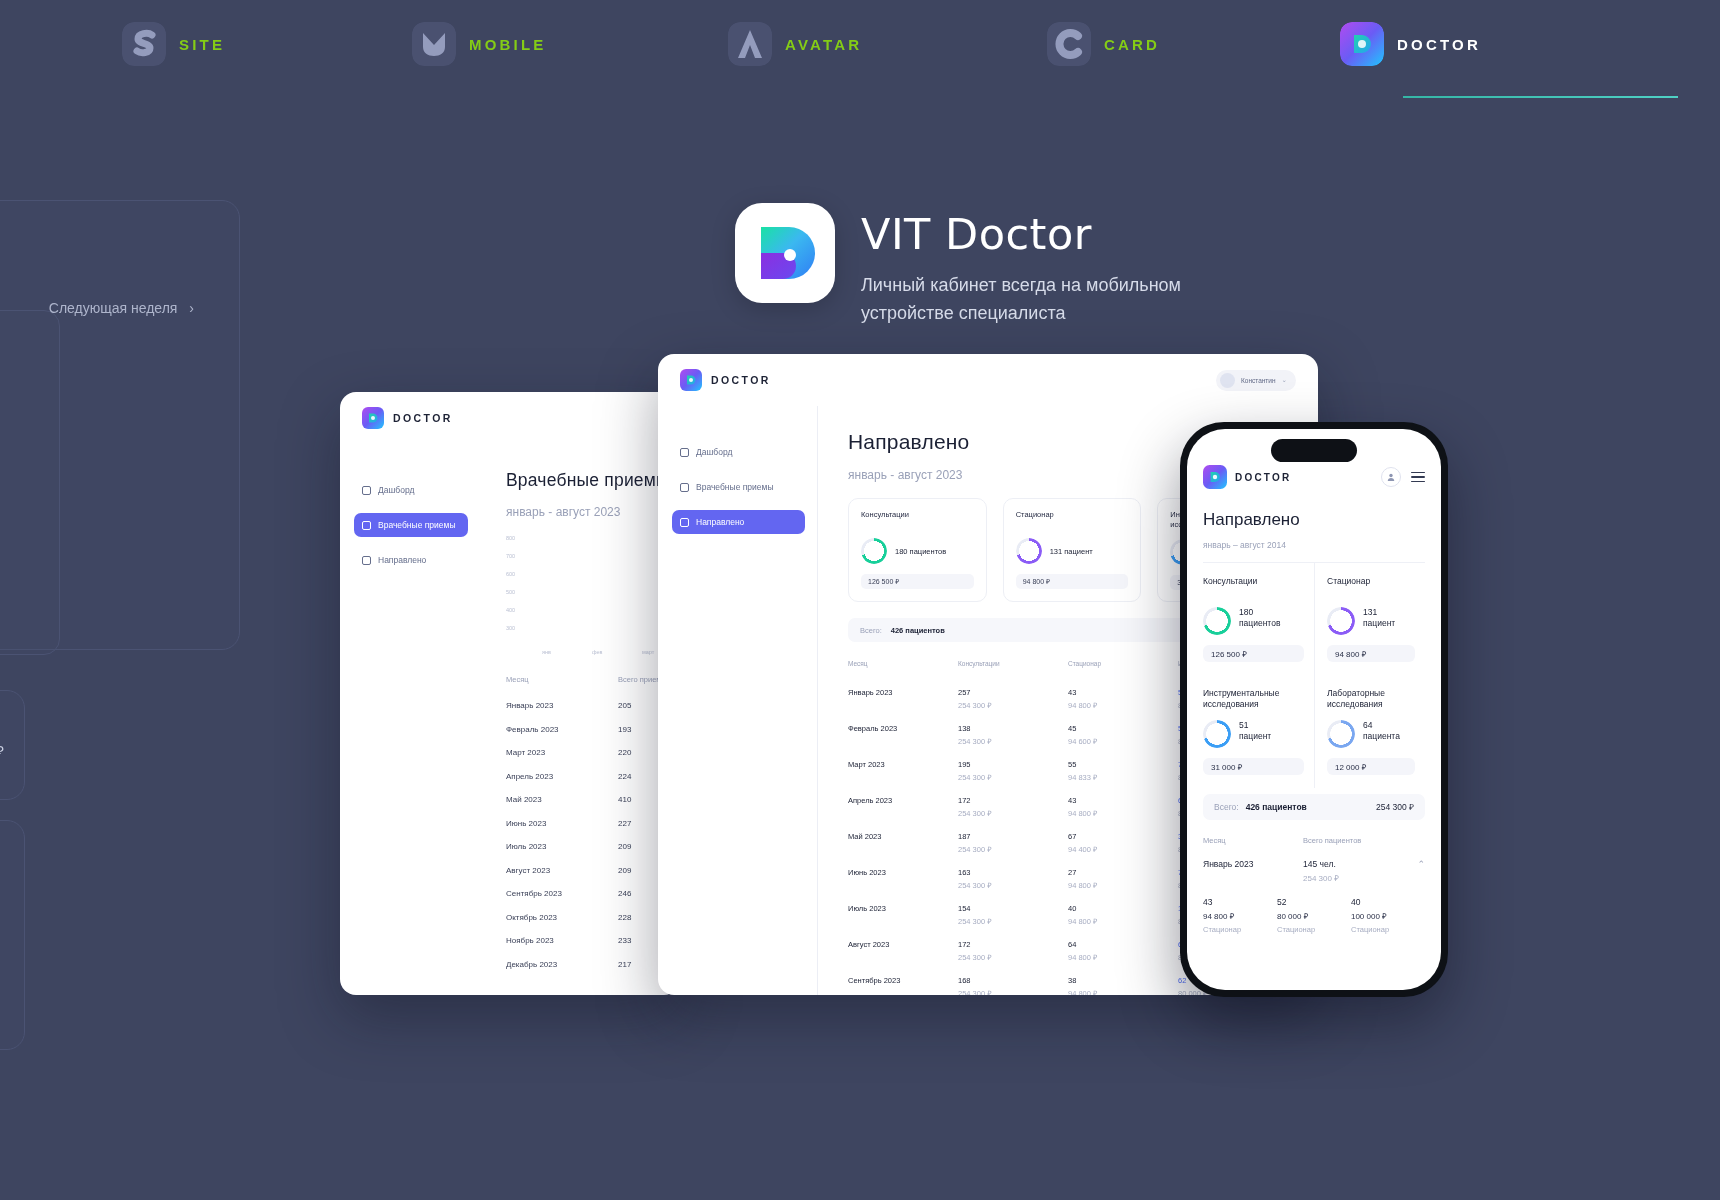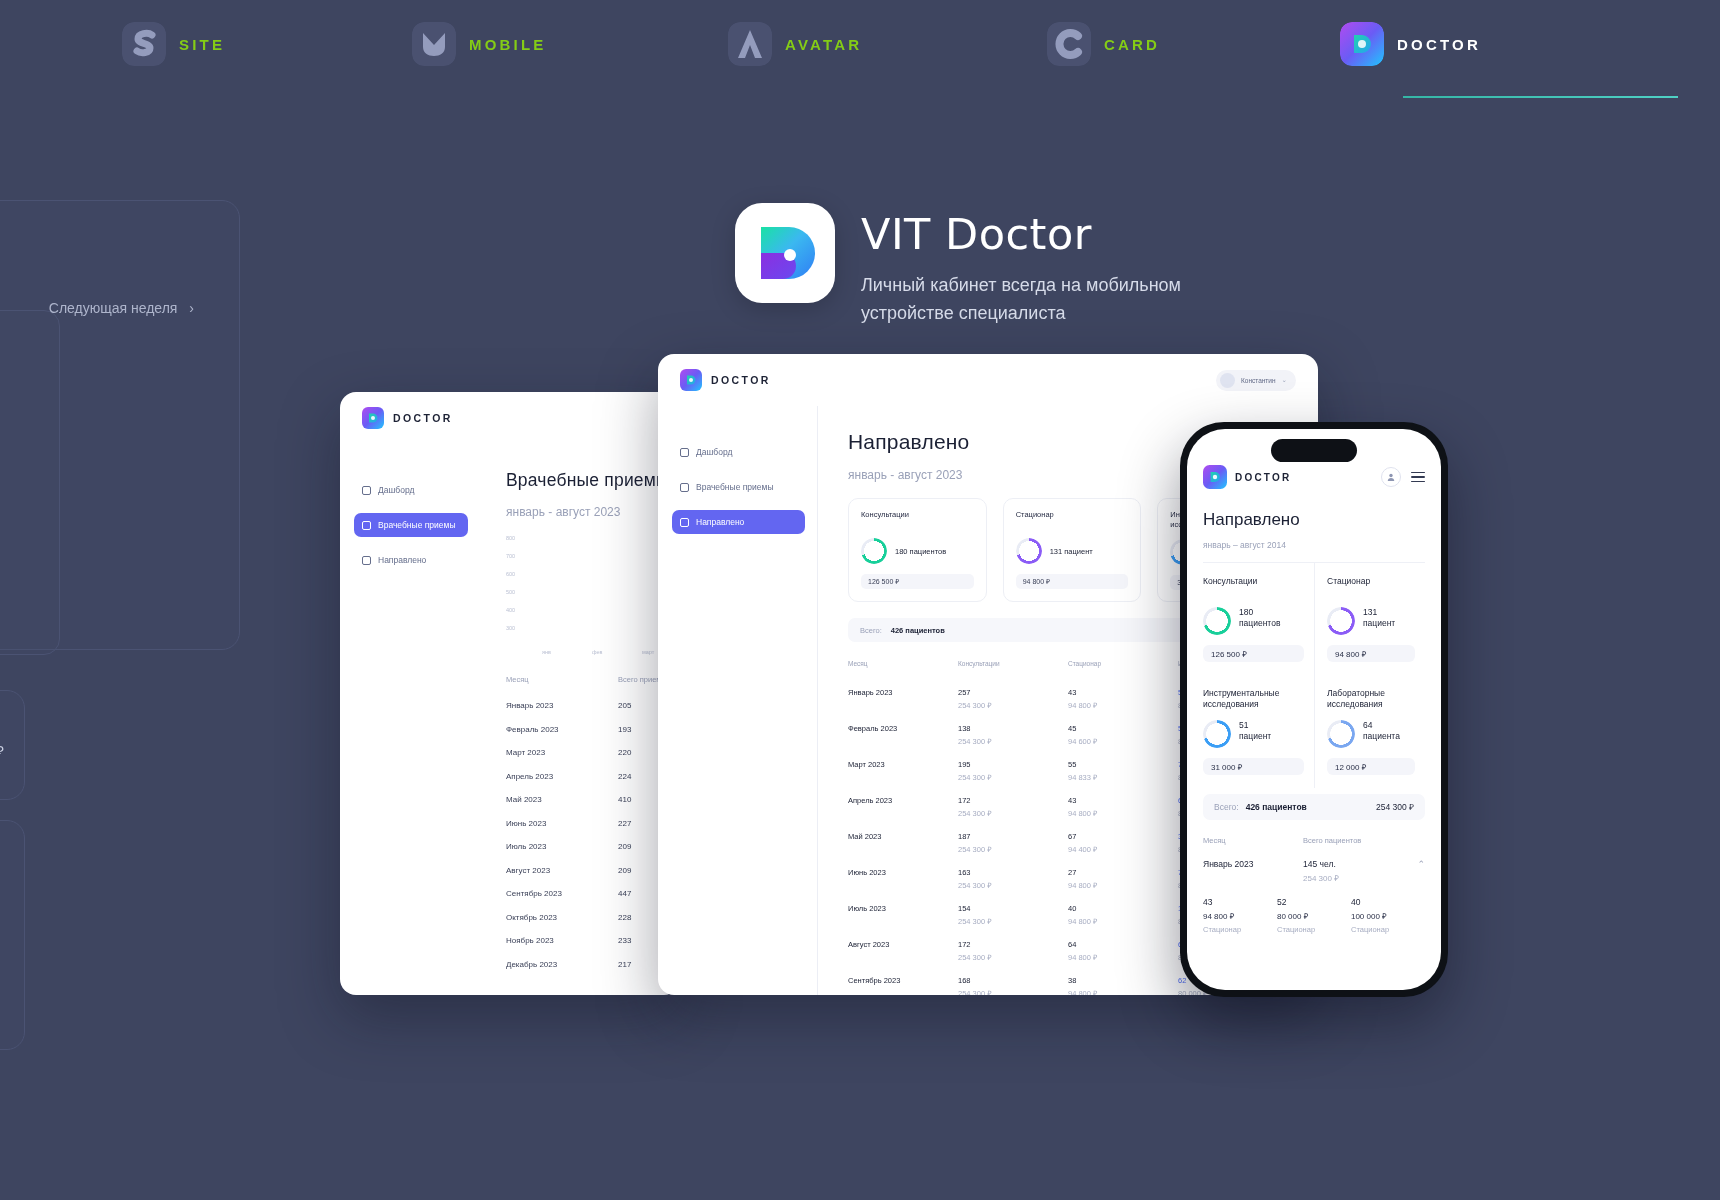--- a/index.html
+++ b/index.html
@@ -364,21 +364,21 @@
     <div class="c2">209</div>
     <div class="badge bg-dn">↓ 9%</div>
   </div>
   <div class="tr">
     <div class="c1">Август 2023</div>
     <div class="c2">209</div>
     <div class="badge bg-up">↑ 12%</div>
   </div>
   <div class="tr">
     <div class="c1">Сентябрь 2023</div>
-    <div class="c2">447</div>
+    <div class="c2">246</div>
     <div class="badge bg-up">↑ 14%</div>
   </div>
   <div class="tr">
     <div class="c1">Октябрь 2023</div>
     <div class="c2">228</div>
     <div class="badge bg-dn">↓ 9%</div>
   </div>
   <div class="tr">
     <div class="c1">Ноябрь 2023</div>
     <div class="c2">233</div>

